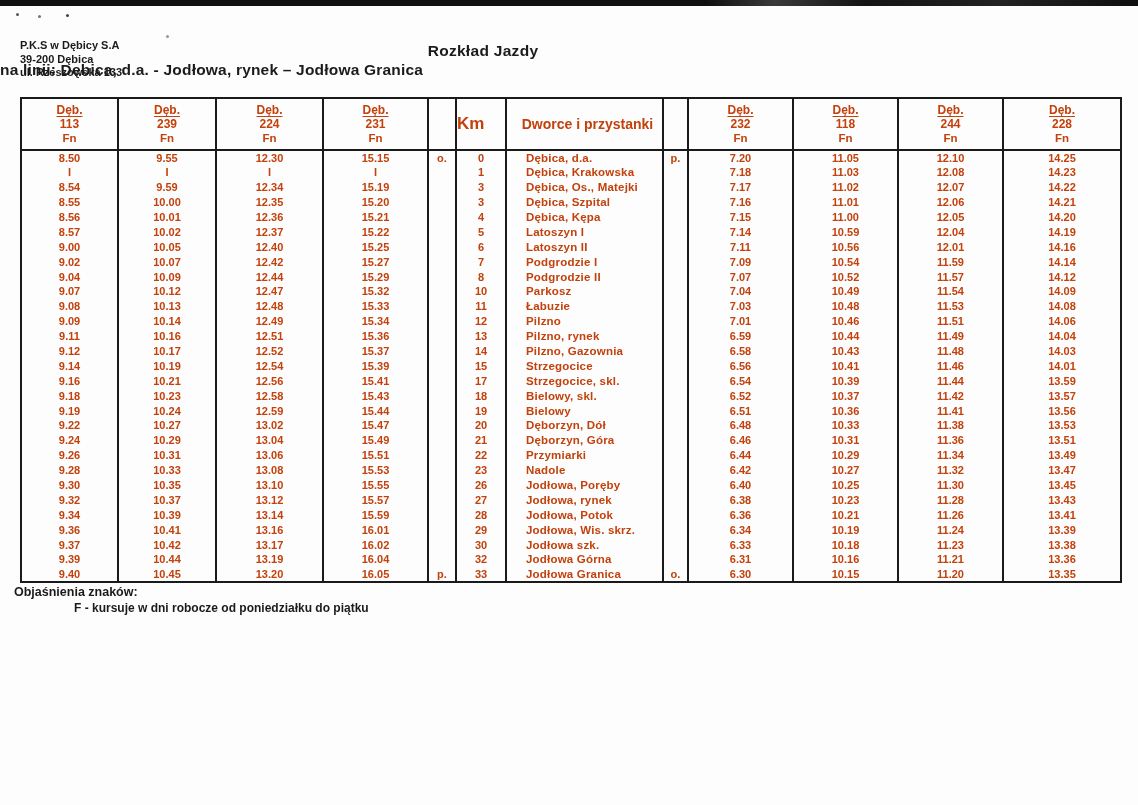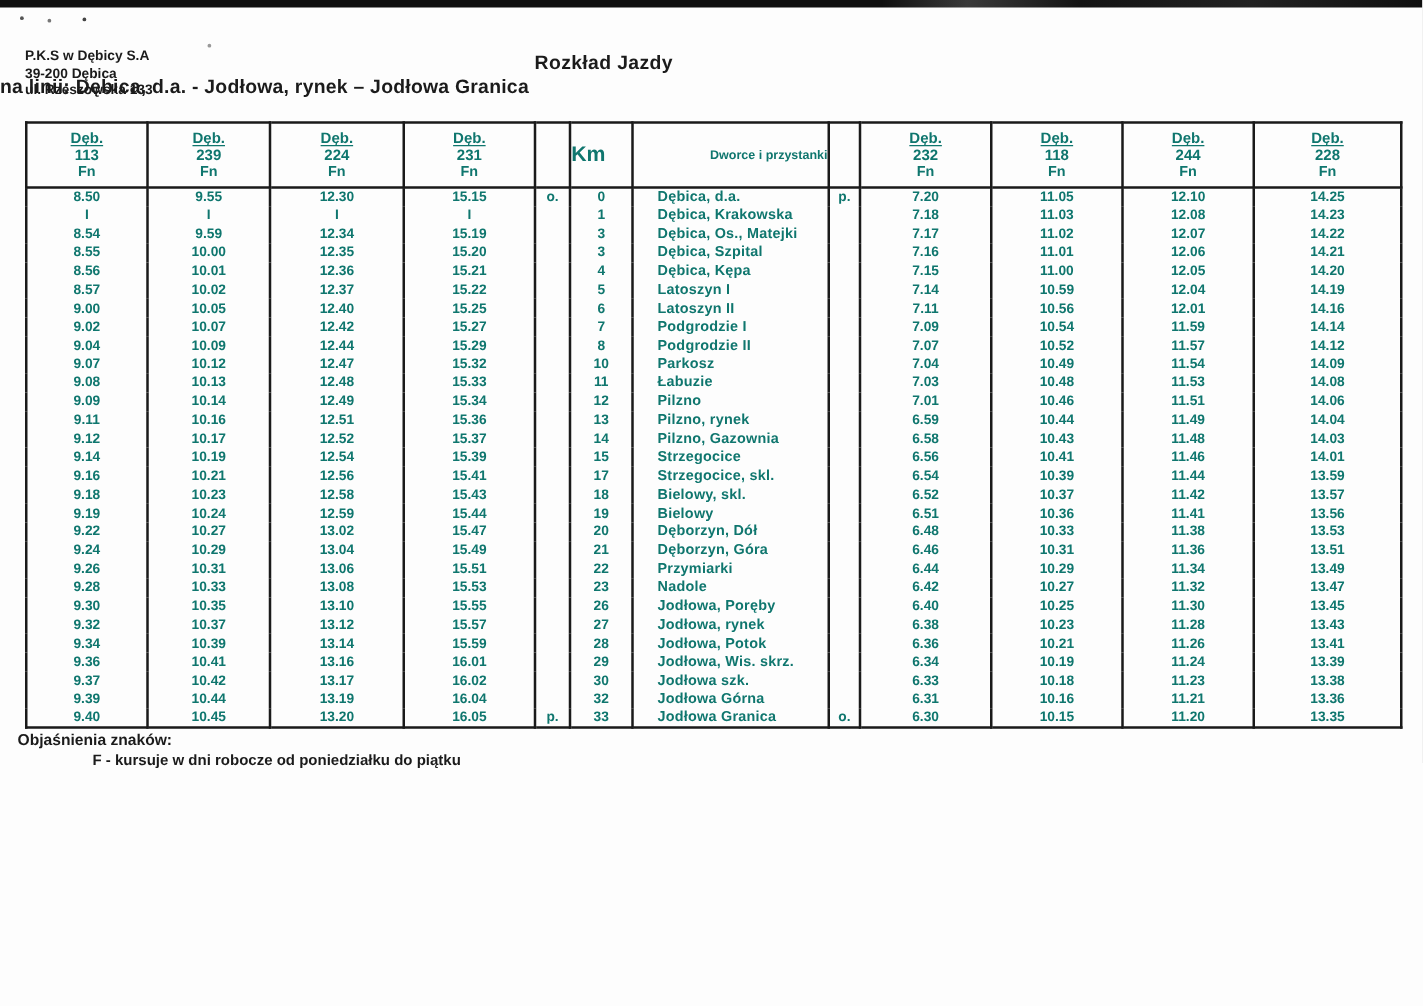--- a/index.html
+++ b/index.html
@@ -15,37 +15,37 @@
     position:absolute; left:16px; top:13px; width:3px; height:3px; background:#555; border-radius:50%;
     box-shadow: 22px 2px 0 #777, 50px 1px 0 #444, 150px 22px 0 #999;
   }
   .company { position:absolute; left:20px; top:39px; font-size:11px; font-weight:bold; line-height:13.5px; }
   .title-line  { position:absolute; left:0; top:42px; width:966px; text-align:center; font-size:15.5px; font-weight:bold; letter-spacing:0.3px; }
   .subtitle-line { position:absolute; left:0; top:61px; width:936px; text-align:left; font-size:15.5px; font-weight:bold; letter-spacing:0.2px; }
 
   table.timetable {
     position:absolute; left:20px; top:97px; width:1100px;
     border-collapse:collapse; table-layout:fixed;
-    font-weight:bold; color:#0f766e;
+    font-weight:bold; color:#c2410c;
   }
   .timetable th, .timetable td {
     border-left:2px solid #1a1a1a; border-right:2px solid #1a1a1a;
     border-top:0; border-bottom:0;
     padding:0; overflow:hidden; white-space:nowrap;
   }
   .timetable thead th { border-bottom:2px solid #1a1a1a; border-top:2px solid #1a1a1a; vertical-align:middle; }
   .timetable tbody tr:last-child td { border-bottom:2px solid #1a1a1a; }
   .timetable thead tr { height:52px; }
   .timetable tbody tr { height:14.9px; }
 
   th .hline { display:block; text-align:center; font-size:12px; line-height:14px; }
   th .hline.u { text-decoration:underline; text-underline-offset:2px; }
   th .hline.sym { font-size:11.5px; }
   th.kmcol { font-size:17px; text-align:left;margin-top:41px; }
-  th.stopcol { font-size:10px; text-align:right; padding-left:6px; }
+  th.stopcol { font-size:14px; text-align:center; padding-left:6px; }
 
   td.t    { text-align:center; font-size:11px; }
   td.m    { text-align:center; font-size:11px; }
   td.km   { text-align:center; font-size:11px; }
   td.stop { text-align:left; padding-left:19px; font-size:11.5px; letter-spacing:0.2px; }
 
   .legend { position:absolute; left:14px; top:584px; font-weight:bold; }
   .legend-heading { font-size:12.5px; line-height:16px; }
   .legend-item { font-size:12px; line-height:16px; margin-left:24px;padding-left:36px; }
 </style>

